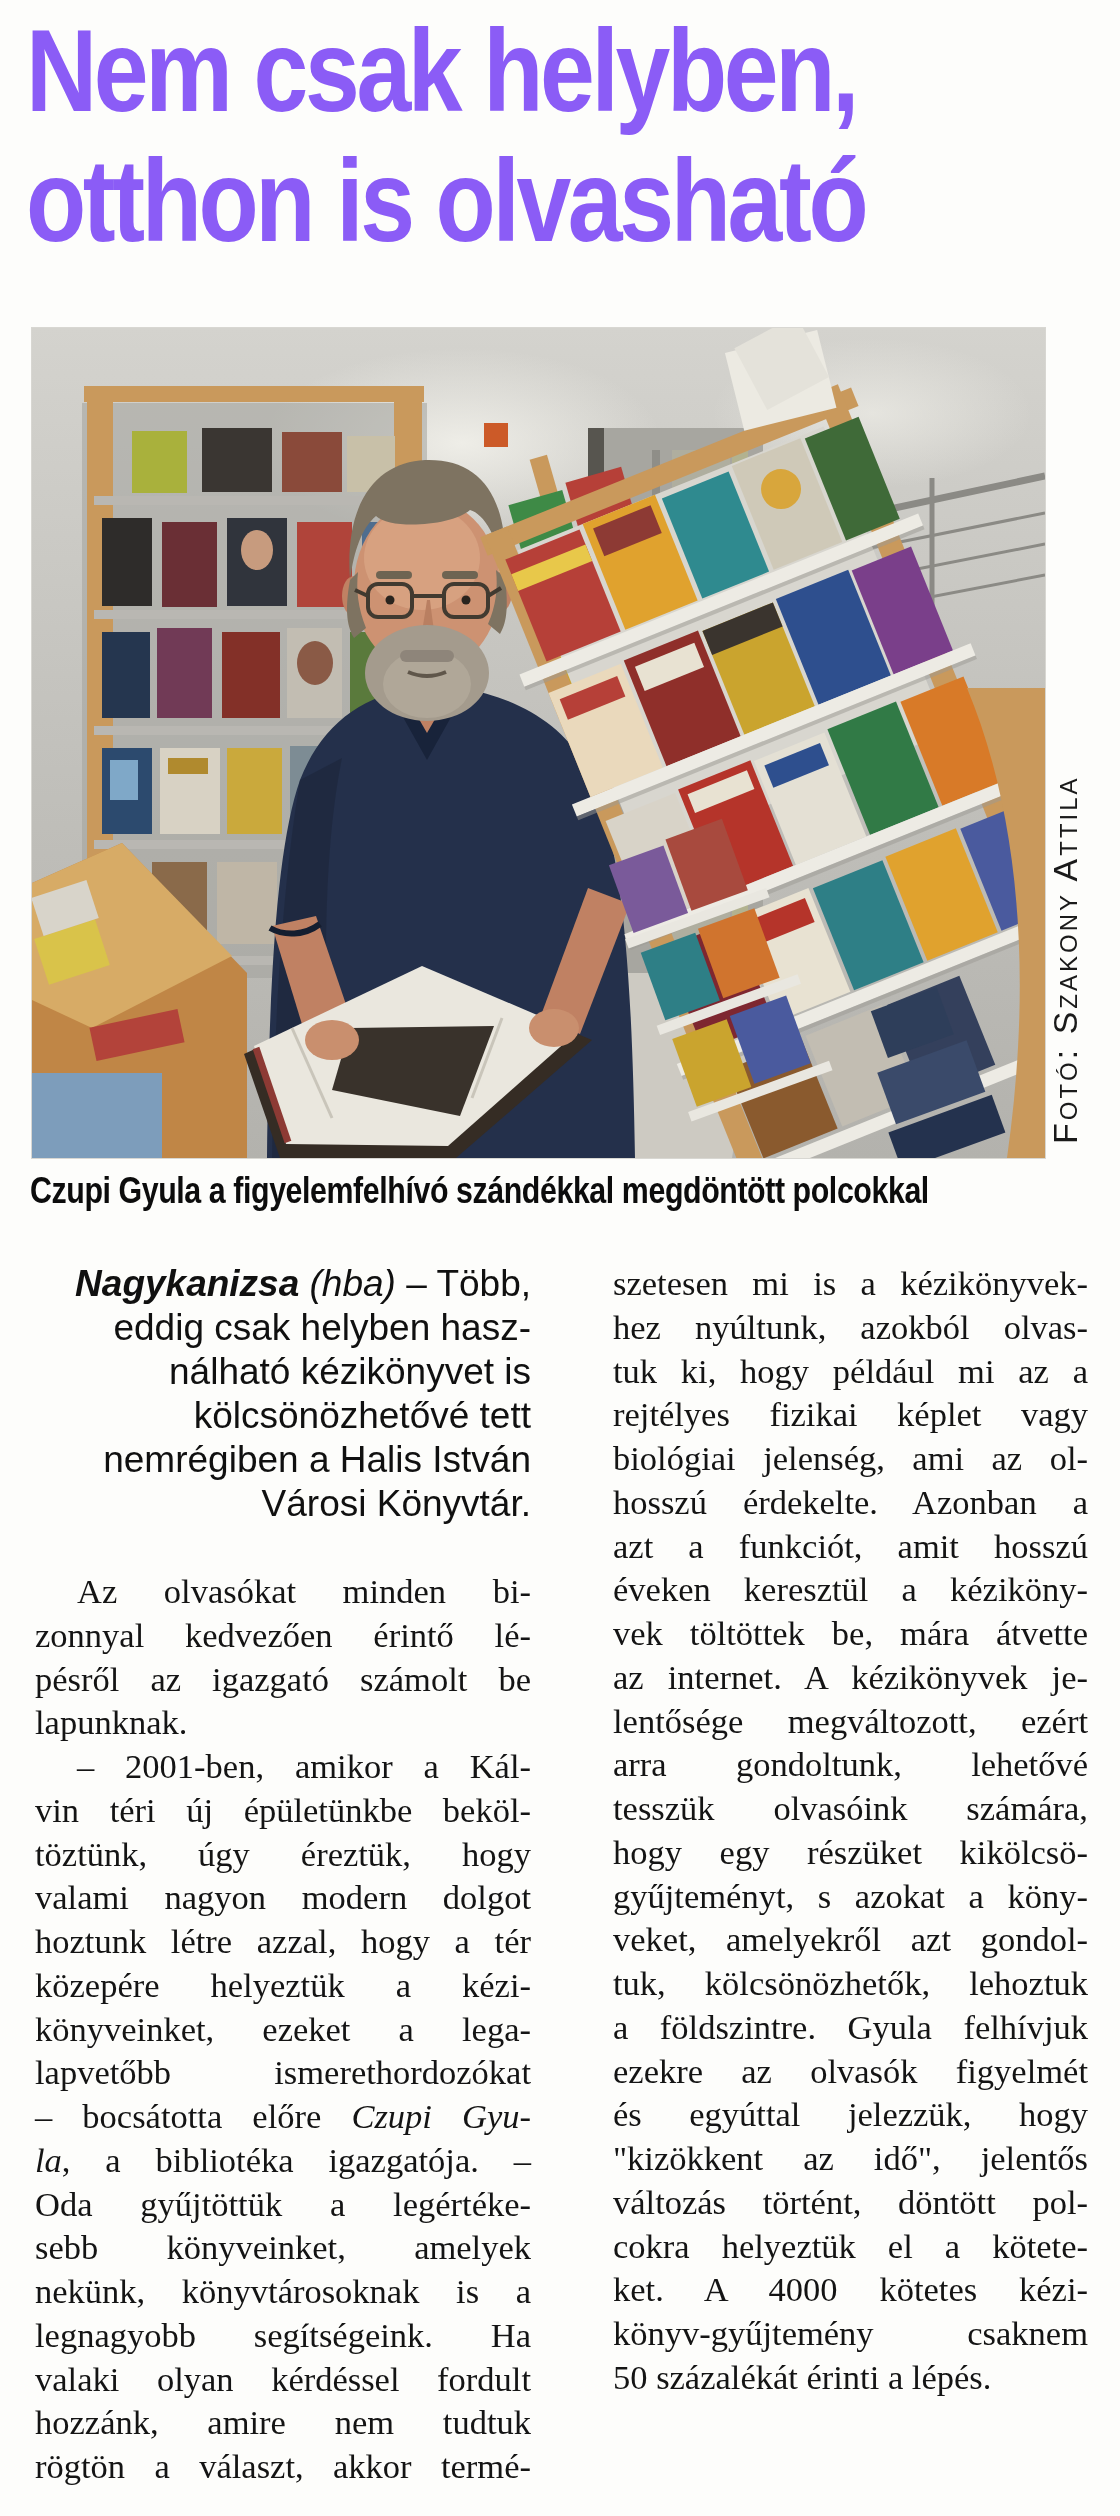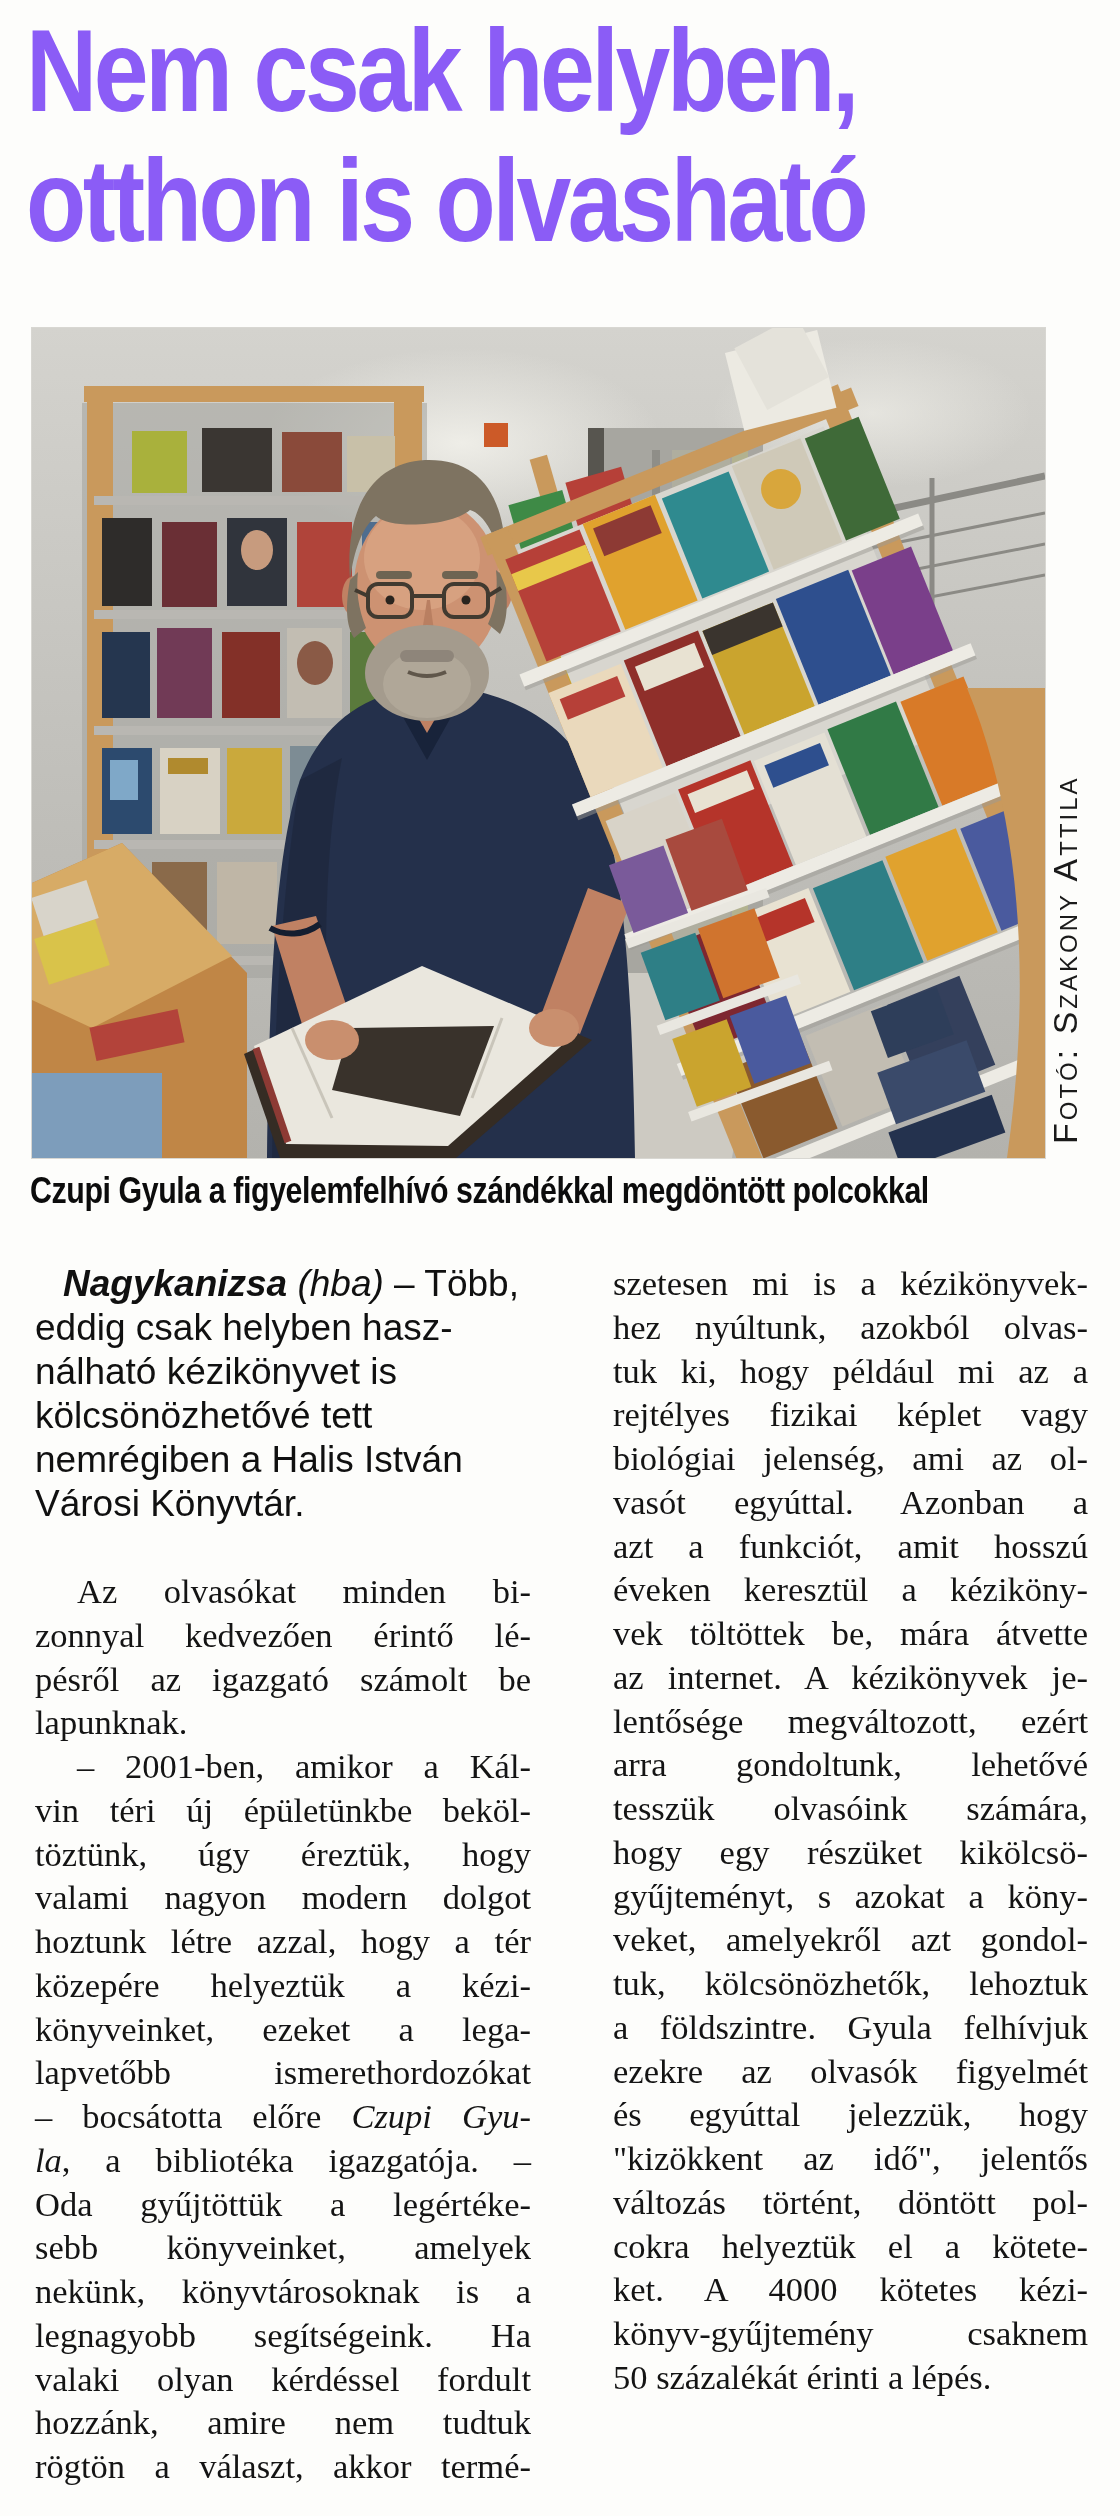--- a/index.html
+++ b/index.html
@@ -16,21 +16,21 @@
         font-family:"Liberation Sans",sans-serif;font-variant:small-caps;
         font-size:34px;letter-spacing:3px;color:#1a1a1a;padding-top:14px;box-sizing:border-box;}
   .caption{position:absolute;left:30px;top:1170px;width:1060px;
         font-family:"Liberation Sans",sans-serif;font-weight:bold;font-size:37px;
         letter-spacing:-0.5px;color:#0c0c0c;transform:scaleX(0.82);transform-origin:0 0;
         white-space:nowrap;}
   .cols{position:absolute;left:35px;top:1262px;width:1053px;}
   .col{position:absolute;top:0;}
   .col-left{left:0;width:496px;}
   .col-right{left:549px;width:504px;}
-  .lead{font-family:"Liberation Sans",sans-serif;font-size:37px;line-height:44px;color:#101010;margin:0;}
+  .lead{font-family:"Liberation Sans",sans-serif;font-size:37px;line-height:44px;color:#101010;margin:0;text-align:right;}
   .lead .ln{display:block;}
   .ln1{text-indent:28px;}
   .bi{font-weight:bold;font-style:italic;}
   .it{font-style:italic;}
   .serif-block{margin-top:44px;font-size:34.5px;line-height:43.75px;}
   .col-right .serif-block{margin-top:0;margin-left:29px;}
   .tl{display:block;}
   .j{text-align:justify;text-align-last:justify;}
   .endl{text-align:left;text-align-last:left;}
   .ind{text-indent:42px;}
@@ -298,21 +298,21 @@
       </div>
     </div>
 
     <div class="col col-right">
       <div class="serif-block">
         <div class="tl j">szetesen mi is a kézikönyvek-</div>
         <div class="tl j">hez nyúltunk, azokból olvas-</div>
         <div class="tl j">tuk ki, hogy például mi az a</div>
         <div class="tl j">rejtélyes fizikai képlet vagy</div>
         <div class="tl j">biológiai jelenség, ami az ol-</div>
-        <div class="tl j">vasót egyúttal. Azonban a</div>
+        <div class="tl j">hosszú érdekelte. Azonban a</div>
         <div class="tl j">azt a funkciót, amit hosszú</div>
         <div class="tl j">éveken keresztül a kéziköny-</div>
         <div class="tl j">vek töltöttek be, mára átvette</div>
         <div class="tl j">az internet. A kézikönyvek je-</div>
         <div class="tl j">lentősége megváltozott, ezért</div>
         <div class="tl j">arra gondoltunk, lehetővé</div>
         <div class="tl j">tesszük olvasóink számára,</div>
         <div class="tl j">hogy egy részüket kikölcsö-</div>
         <div class="tl j">gyűjteményt, s azokat a köny-</div>
         <div class="tl j">veket, amelyekről azt gondol-</div>

